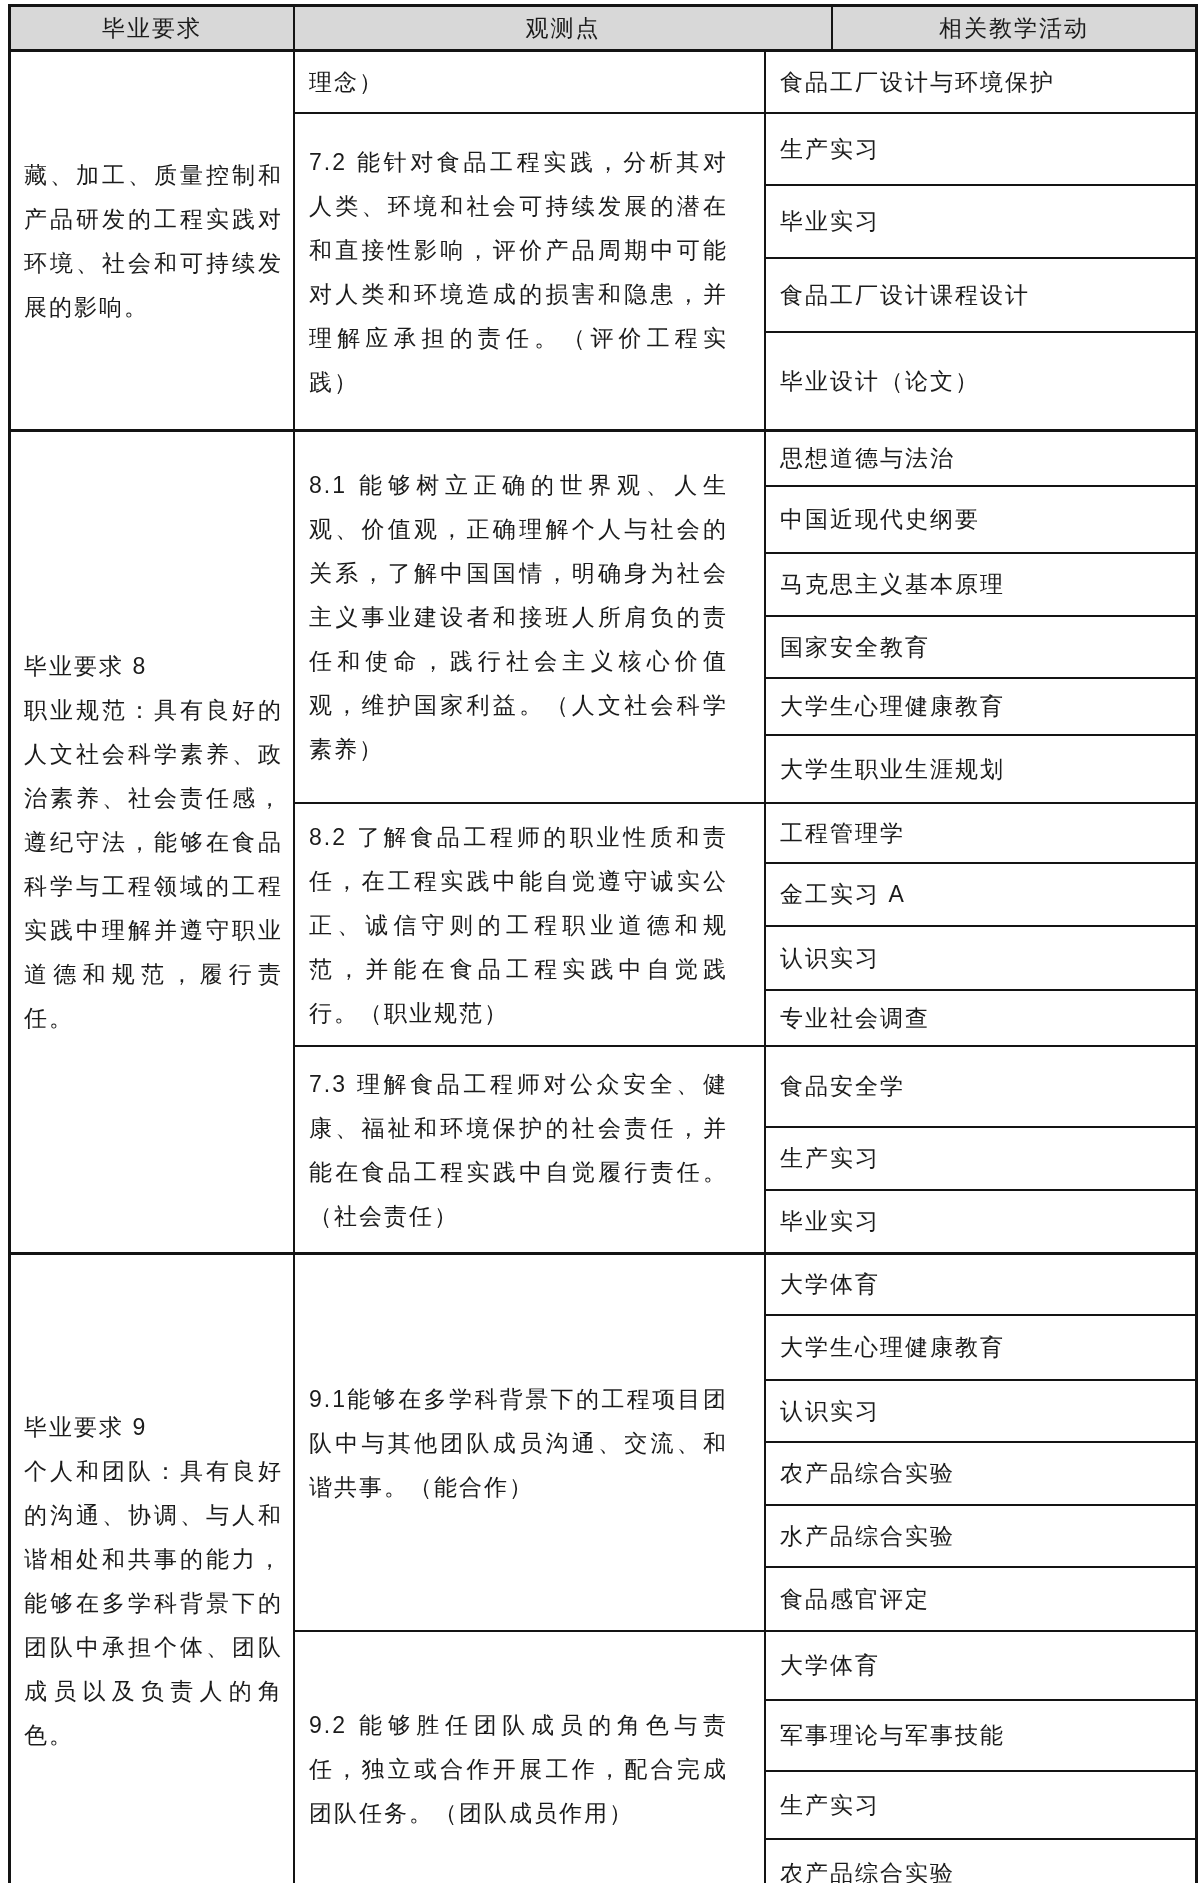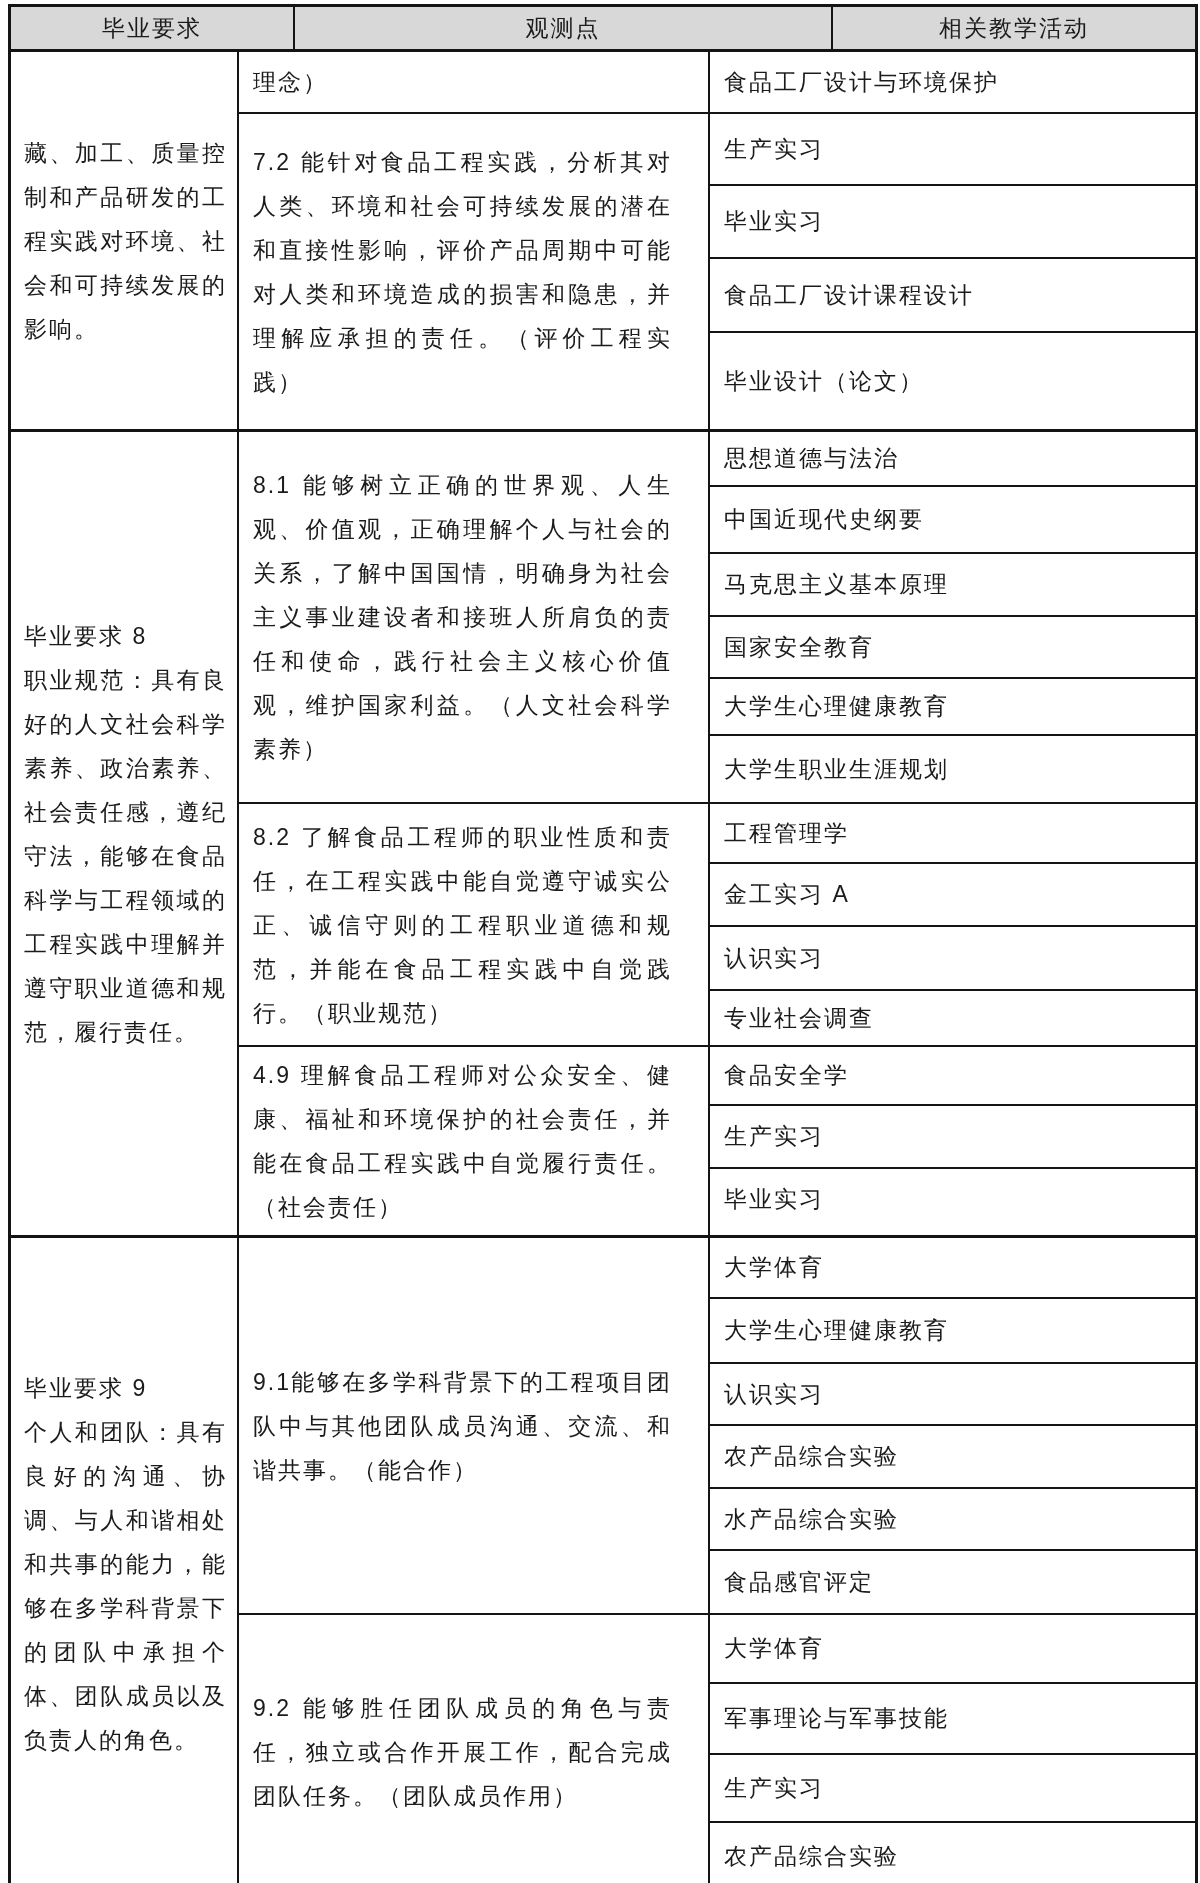--- a/index.html
+++ b/index.html
@@ -29,21 +29,21 @@
     display:flex;align-items:center;justify-content:center;
     box-sizing:border-box;line-height:normal;
   }
   .th-req{width:284px;border-right:2px solid #141414;}
   .th-obs{width:538px;border-right:2px solid #141414;}
   .th-act{flex:1;}
   
   .major-row{display:flex;align-items:stretch;box-sizing:border-box;}
   .major-row + .major-row{border-top:3px solid #141414;}
   .req-cell{
-    width:228px;box-sizing:border-box;
+    width:284px;box-sizing:border-box;
     border-right:2px solid #141414;
     display:flex;flex-direction:column;justify-content:center;
     padding:0 10px 0 13px;
     white-space:pre-line;
     text-align:justify;
   }
   .groups{flex:1;display:flex;flex-direction:column;}
   .group{display:flex;align-items:stretch;box-sizing:border-box;}
   .group + .group{border-top:2px solid #141414;}
   .obs-cell{
@@ -113,23 +113,23 @@
         <div class="group">
           <div class="obs-cell">8.2 了解食品工程师的职业性质和责任，在工程实践中能自觉遵守诚实公正、诚信守则的工程职业道德和规范，并能在食品工程实践中自觉践行。（职业规范）</div>
           <div class="acts">
             <div class="act" style="height:58px">工程管理学</div>
             <div class="act" style="height:63px">金工实习 A</div>
             <div class="act" style="height:64px">认识实习</div>
             <div class="act" style="height:56px">专业社会调查</div>
           </div>
         </div>
         <div class="group">
-          <div class="obs-cell">4.9 理解食品工程师对公众安全、健康、福祉和环境保护的社会责任，并能在食品工程实践中自觉履行责任。（社会责任）</div>
+          <div class="obs-cell">7.3 理解食品工程师对公众安全、健康、福祉和环境保护的社会责任，并能在食品工程实践中自觉履行责任。（社会责任）</div>
           <div class="acts">
-            <div class="act" style="height:57px">食品安全学</div>
+            <div class="act" style="height:79px">食品安全学</div>
             <div class="act" style="height:63px">生产实习</div>
             <div class="act" style="height:63px">毕业实习</div>
           </div>
         </div>
       </div>
     </div>
 
     <div class="major-row">
       <div class="req-cell">毕业要求 9
 个人和团队：具有良好的沟通、协调、与人和谐相处和共事的能力，能够在多学科背景下的团队中承担个体、团队成员以及负责人的角色。</div>

